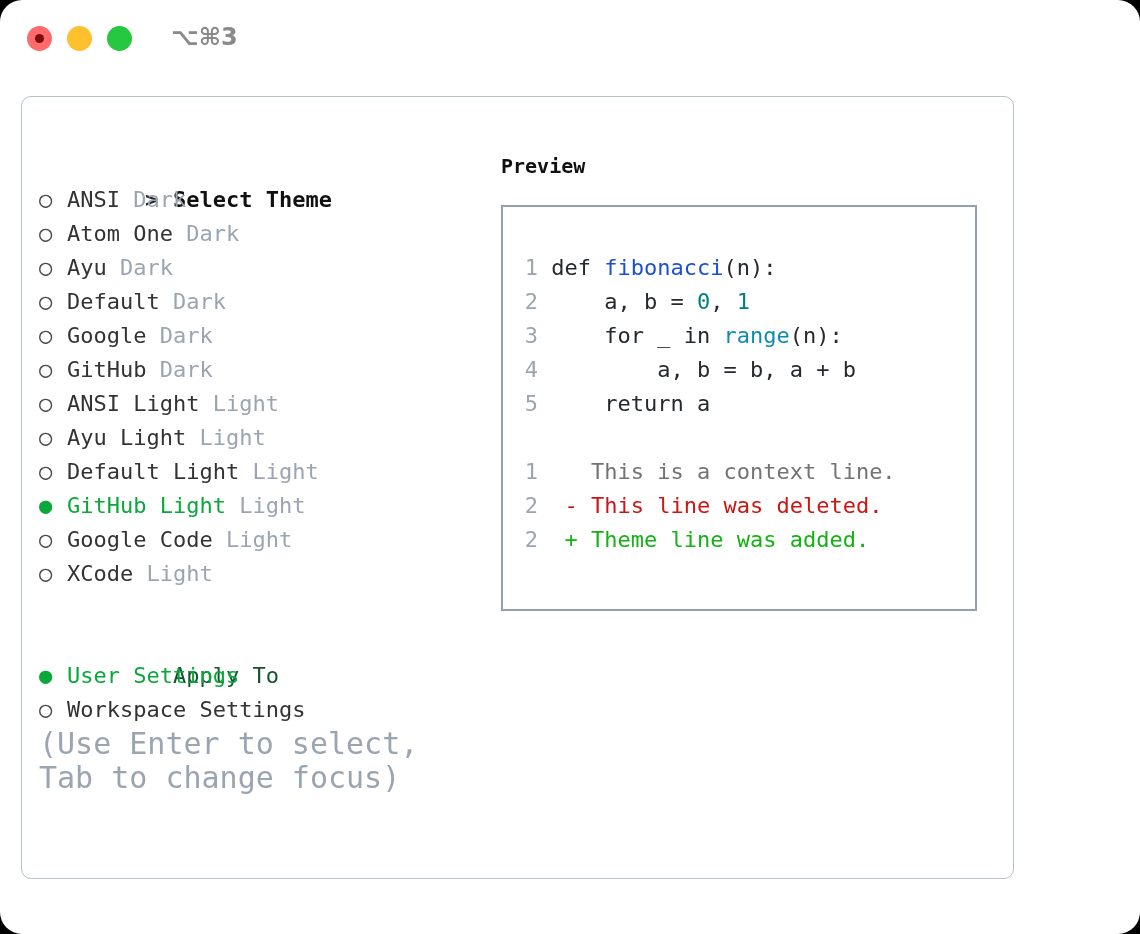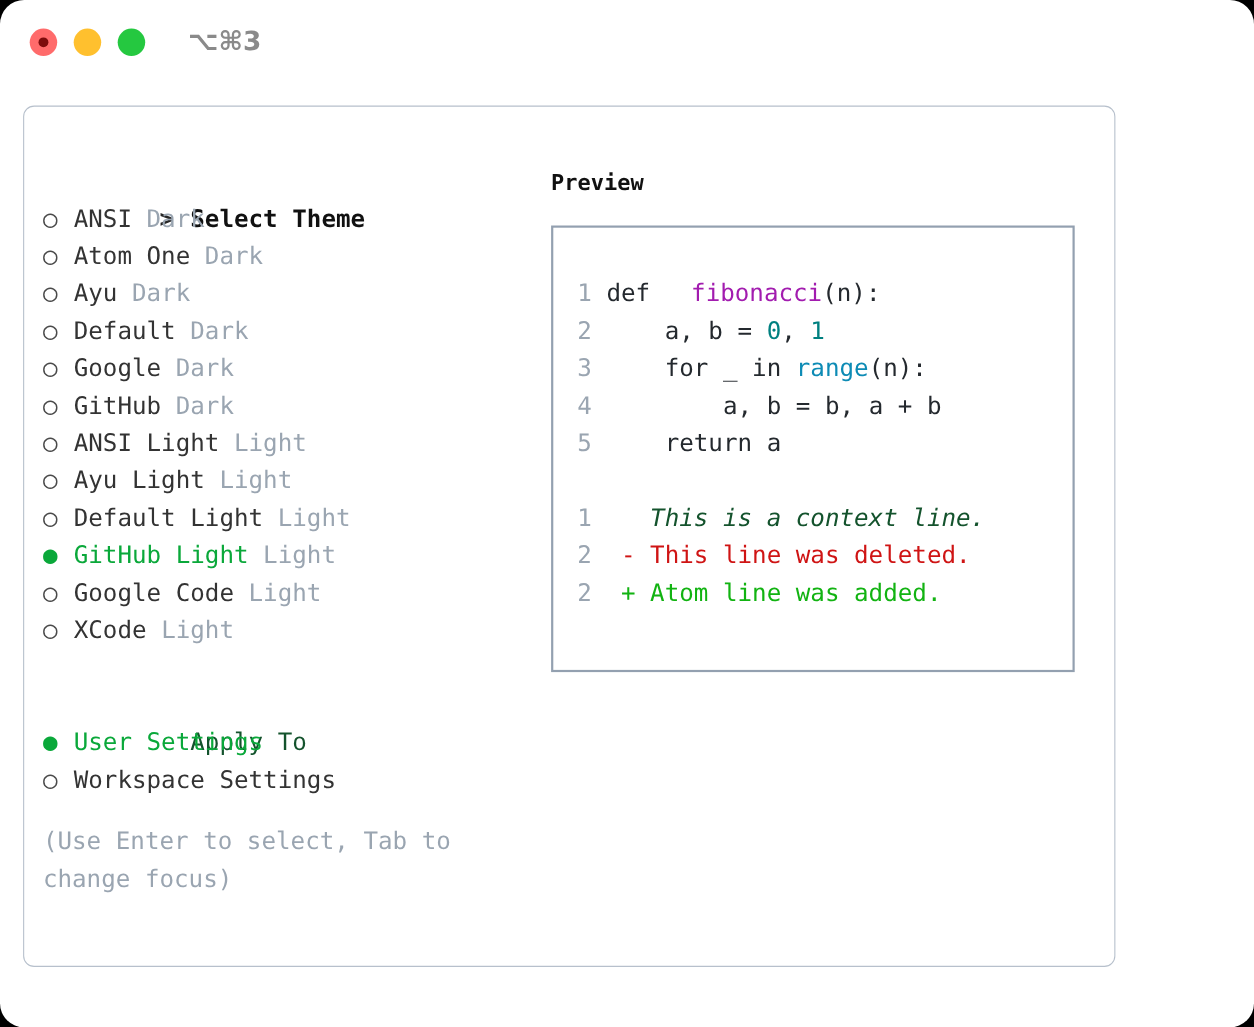--- a/index.html
+++ b/index.html
@@ -100,22 +100,21 @@
     color: #111111;
   }
   .row-selected .theme-name { color: #0aa83a; }
   .theme-name { color: #333333; }
   .theme-tag  { color: #9aa5b1; }
   .section-header {
     font-weight: normal;
     color: #14532d;
   }
   .hint {
-    margin-top: 22px;
-    font-size: 22px;
+    font-size: 30px;
     line-height: 34px;
     color: #9aa5b1;
     width: 420px;
     white-space: pre-wrap;
   }
 
   
   .right-col {
     position: absolute;
     left: 479px;
@@ -149,25 +148,25 @@
     line-height: 34px;
     white-space: pre;
     color: #24292e;
   }
   .lnum {
     display: inline-block;
     width: 24px;
     text-align: right;
     color: #9aa5b1;
   }
-  .tok-fn  { color: #a21caf; margin-left: 24px; }
+  .tok-fn  { color: #1d4ed8; }
   .tok-num { color: #008080; }
   .tok-call{ color: #0d8bb5; }
   .code-gap { height: 34px; }
-  .diff-ctx { color: #14532d; font-style: italic; }
+  .diff-ctx { color: #737373; }
   .diff-del { color: #cf1414; }
   .diff-add { color: #12b312; }
 </style>
 </head>
 <body>
 
 <div class="window">
 
   <div class="titlebar">
     <div class="dot dot-close"></div>
@@ -219,20 +218,20 @@
               <div class="code-line"><span class="lnum">1</span> <span>def </span><span class="tok-fn">fibonacci</span><span>(n):</span></div>
               <div class="code-line"><span class="lnum">2</span> <span>    a, b = </span><span class="tok-num">0</span><span>, </span><span class="tok-num">1</span></div>
               <div class="code-line"><span class="lnum">3</span> <span>    for _ in </span><span class="tok-call">range</span><span>(n):</span></div>
               <div class="code-line"><span class="lnum">4</span> <span>        a, b = b, a + b</span></div>
               <div class="code-line"><span class="lnum">5</span> <span>    return a</span></div>
             </div>
           <div class="code-gap"></div>
           <div id="diff-lines">
               <div class="code-line"><span class="lnum">1</span><span class="diff-ctx">    This is a context line.</span></div>
               <div class="code-line"><span class="lnum">2</span><span class="diff-del">  - This line was deleted.</span></div>
-              <div class="code-line"><span class="lnum">2</span><span class="diff-add">  + Atom line was added.</span></div>
+              <div class="code-line"><span class="lnum">2</span><span class="diff-add">  + Theme line was added.</span></div>
             </div>
         </div>
       </div>
     </div>
 
   </div>
 </div>
 
 </body></html>

